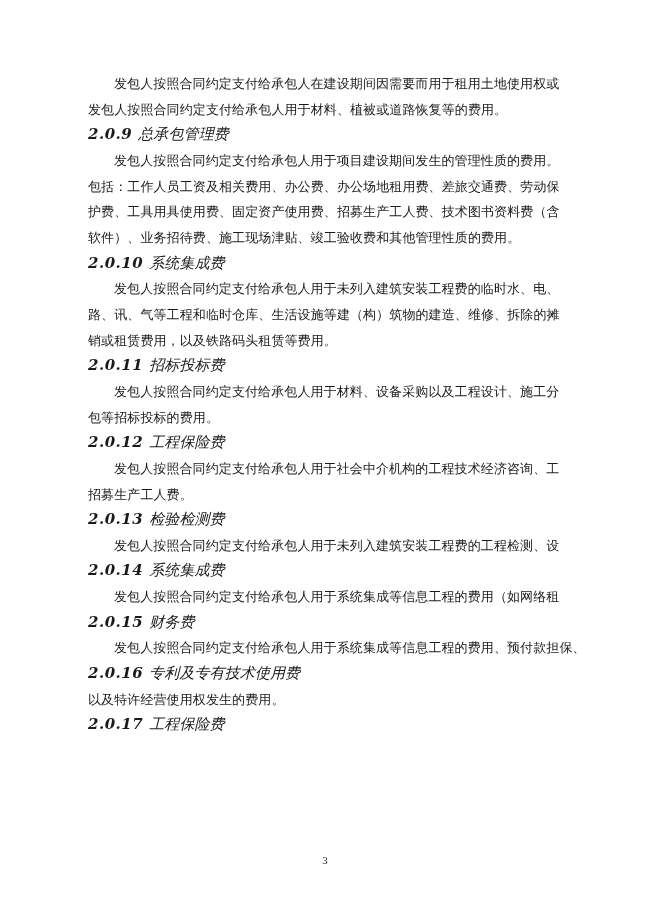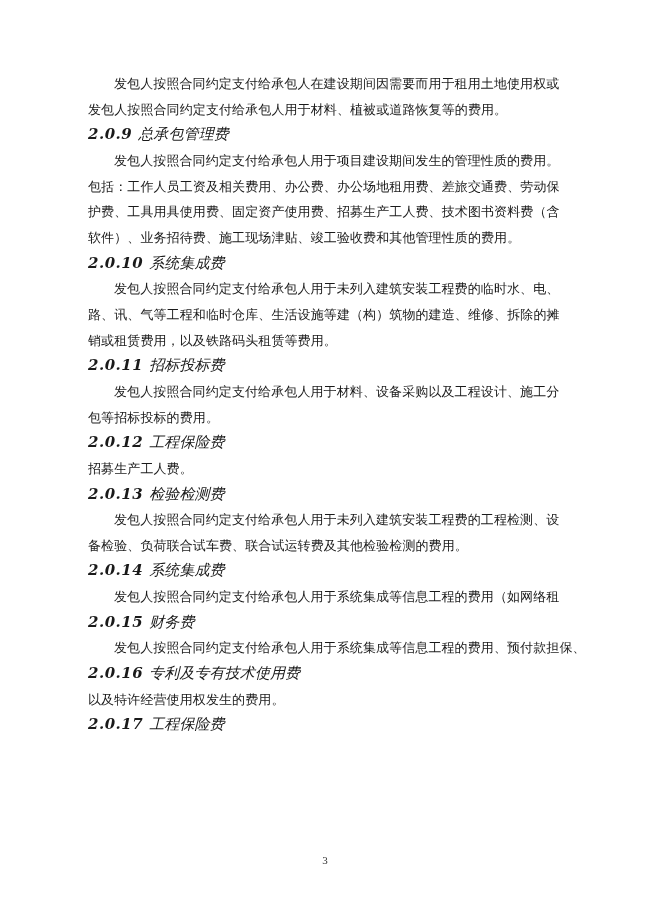--- a/index.html
+++ b/index.html
@@ -97,29 +97,29 @@
         <span class="num">2.0.11</span><span class="title">招标投标费</span>
       </div>
       <span class="line para-line-indent">发包人按照合同约定支付给承包人用于材料、设备采购以及工程设计、施工分</span>
       <span class="line">包等招标投标的费用。</span>
     </div>
 
     <div>
       <div class="line heading">
         <span class="num">2.0.12</span><span class="title">工程保险费</span>
       </div>
+      <span class="line para-line-indent">发包人按照合同约定支付给承包人用于社会中介机构的工程技术经济咨询、工</span>
       <span class="line">招募生产工人费。</span>
     </div>
 
     <div>
       <div class="line heading">
         <span class="num">2.0.13</span><span class="title">检验检测费</span>
       </div>
       <span class="line para-line-indent">发包人按照合同约定支付给承包人用于未列入建筑安装工程费的工程检测、设</span>
-      <span class="line">备检验、负荷联合试车费、联合试运转费及其他检验检测的费用。</span>
     </div>
 
     <div>
       <div class="line heading">
         <span class="num">2.0.14</span><span class="title">系统集成费</span>
       </div>
       <span class="line para-line-indent">发包人按照合同约定支付给承包人用于系统集成等信息工程的费用（如网络租</span>
     </div>
 
     <div>

